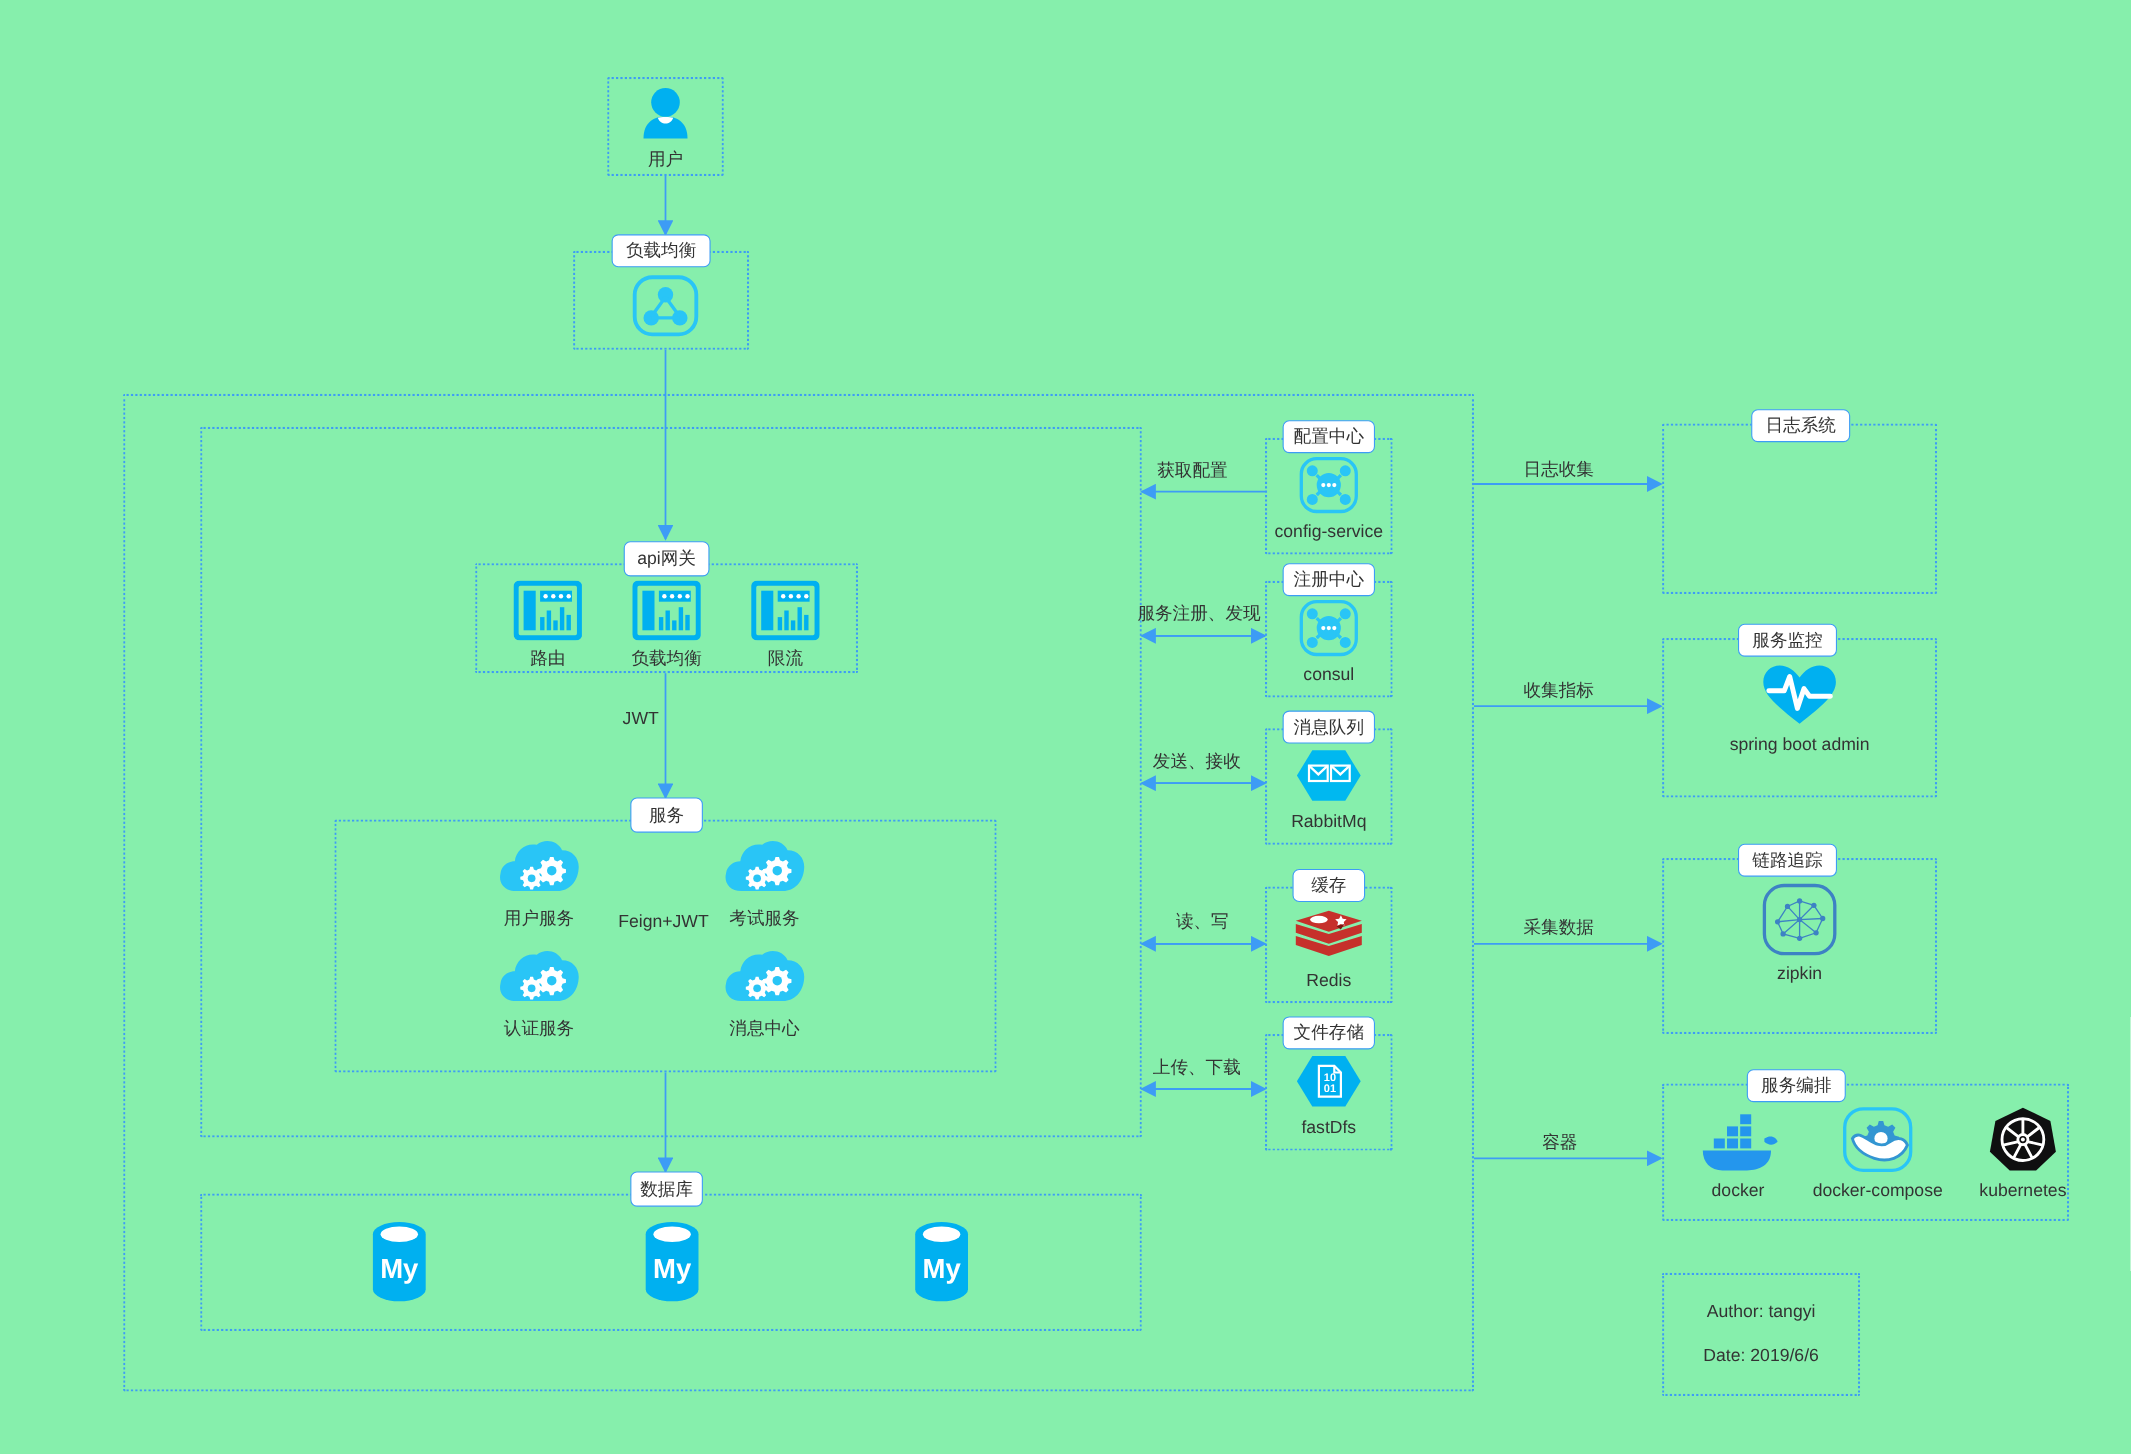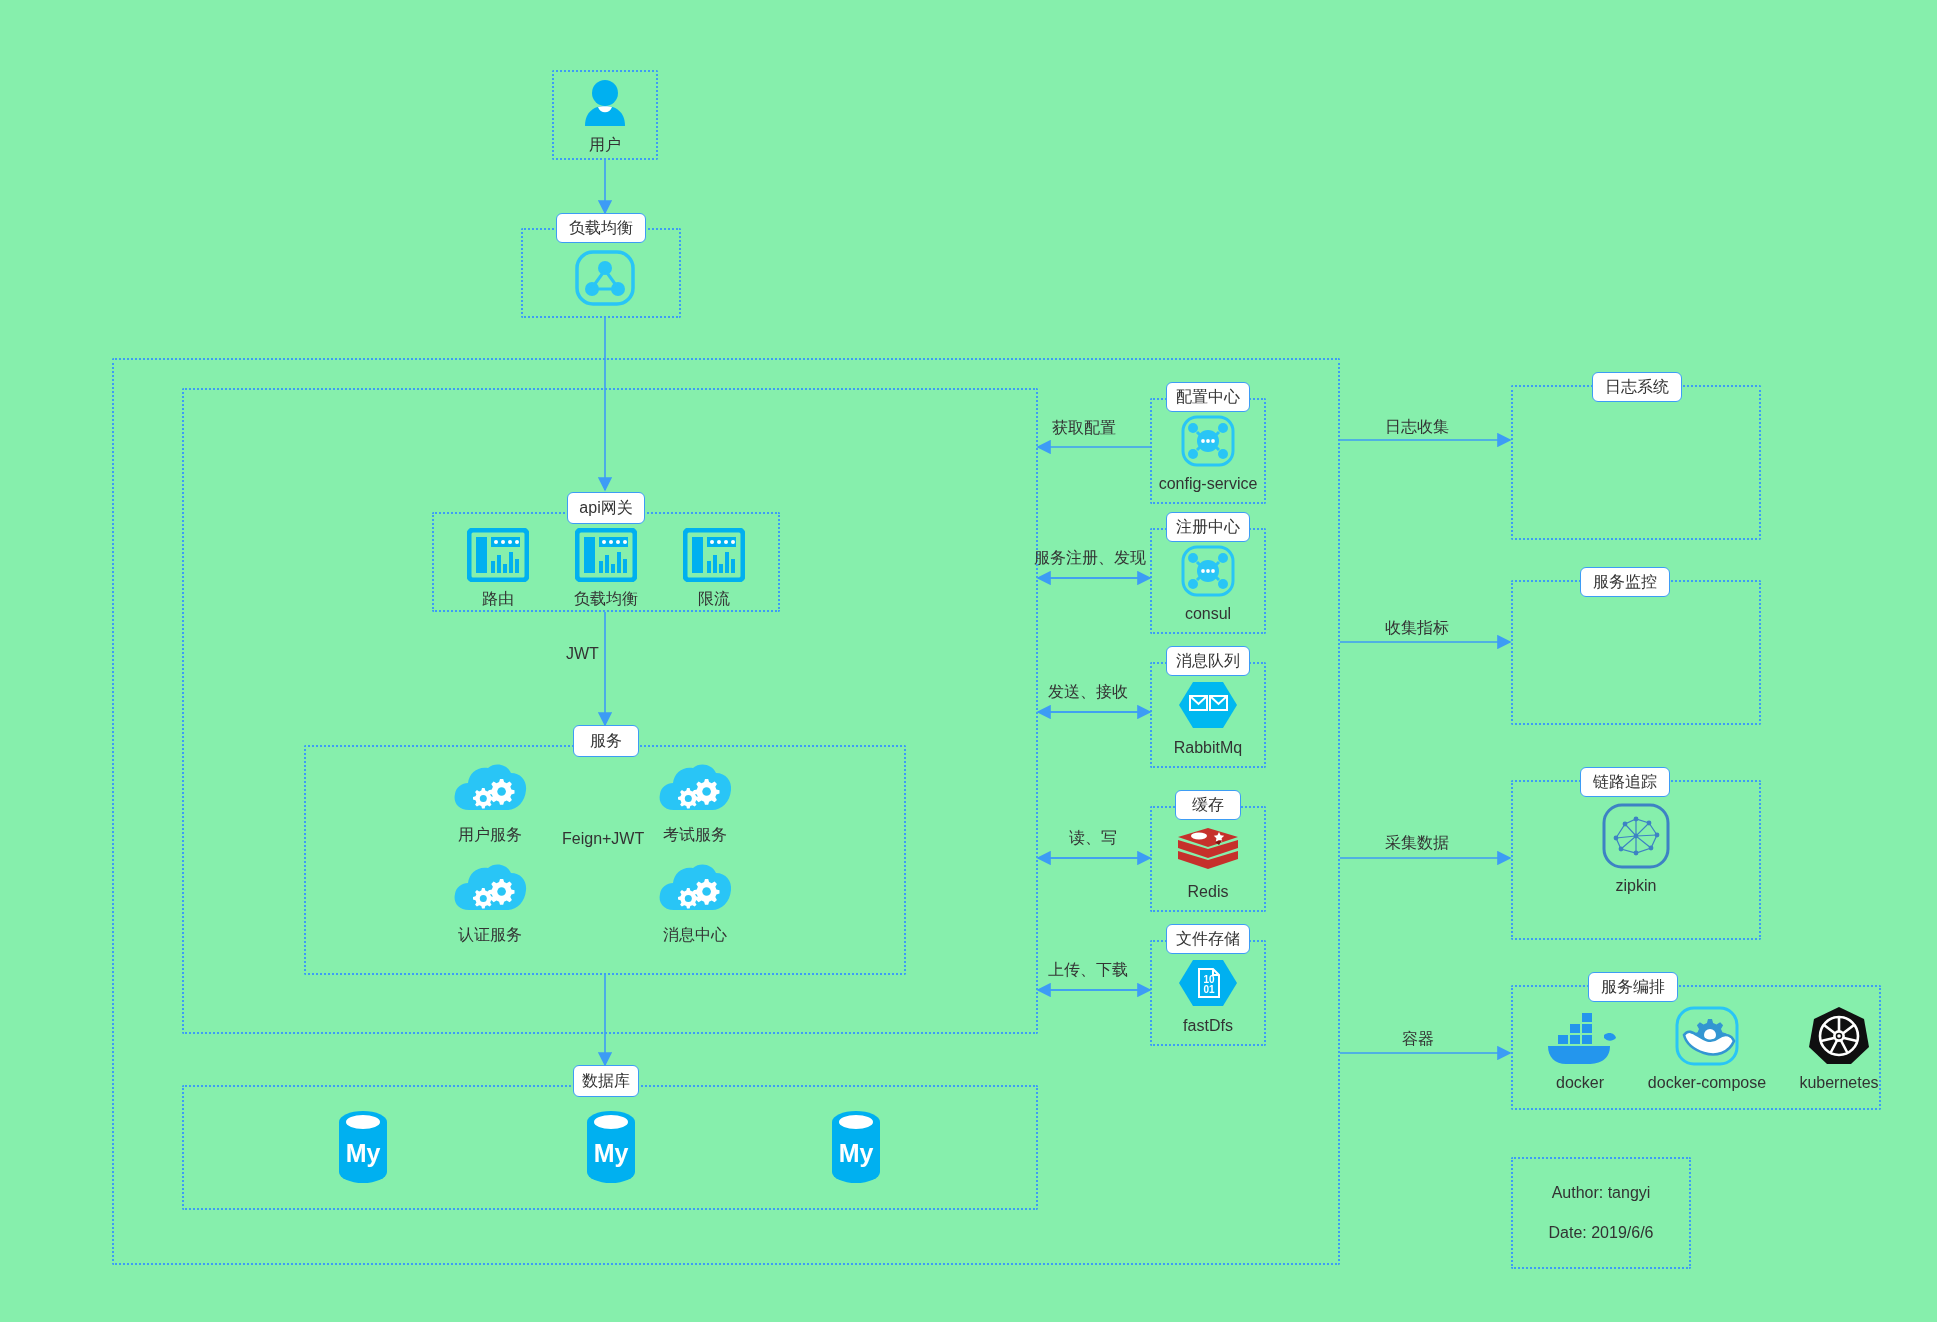--- a/index.html
+++ b/index.html
@@ -314,20 +314,27 @@
     <div class="cap">fastDfs</div>
   </div>
   <div class="edgelabel" style="left:1048px;top:960px;">上传、下载</div>
 
   <div class="dotbox" style="left:1511px;top:385px;width:250px;height:155px;"></div>
   <div class="tag" style="left:1580px;top:372px;width:90px;height:30px;margin-left:12px;">日志系统</div>
   <div class="edgelabel" style="left:1385px;top:417px;">日志收集</div>
 
   <div class="dotbox" style="left:1511px;top:580px;width:250px;height:145px;"></div>
   <div class="tag" style="left:1580px;top:567px;width:90px;height:30px;">服务监控</div>
+  <div class="node" style="left:1546px;top:602px;width:180px;">
+    <svg width="72" height="60" viewBox="0 0 72 60">
+      <path d="M36 56 C16 40 3 30 3 18 C3 9 10 3 18 3 C25 3 32 8 36 14 C40 8 47 3 54 3 C62 3 69 9 69 18 C69 30 56 40 36 56 Z" fill="#00b0f0"></path>
+      <path d="M8 26 L22 26 L27 13 L34 42 L40 24 L45 31 L64 31" fill="none" stroke="#fff" stroke-width="4.5" stroke-linejoin="round" stroke-linecap="round"></path>
+    </svg>
+    <div class="cap">spring boot admin</div>
+  </div>
   <div class="edgelabel" style="left:1385px;top:618px;">收集指标</div>
 
   <div class="dotbox" style="left:1511px;top:780px;width:250px;height:160px;"></div>
   <div class="tag" style="left:1580px;top:767px;width:90px;height:30px;">链路追踪</div>
   <div class="node" style="left:1576px;top:802px;width:120px;">
     <svg width="70" height="68" viewBox="0 0 70 68">
       <rect x="3" y="3" width="64" height="62" rx="18" fill="none" stroke="#3d82c4" stroke-width="3"></rect>
       <g stroke="#3d82c4" stroke-width="1.2" fill="none">
         <path d="M15 36 L24 22 L35 17 L48 21 L56 33 L50 46 L35 51 L20 47 Z"></path>
         <path d="M24 22 L35 34 L48 21 M35 17 L35 34 M15 36 L35 34 L56 33 M20 47 L35 34 L50 46 M35 34 L35 51"></path>

